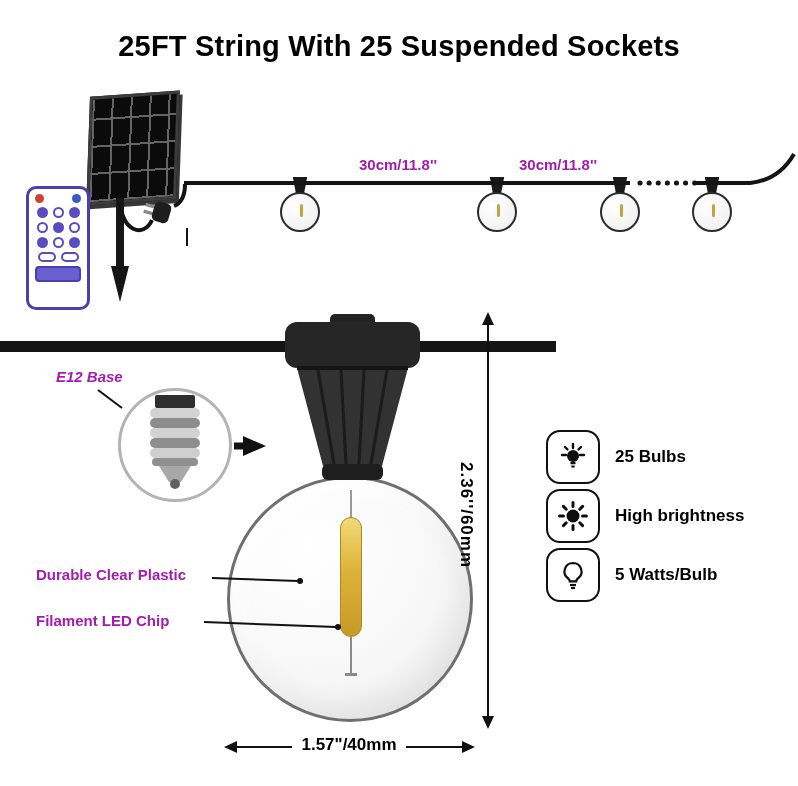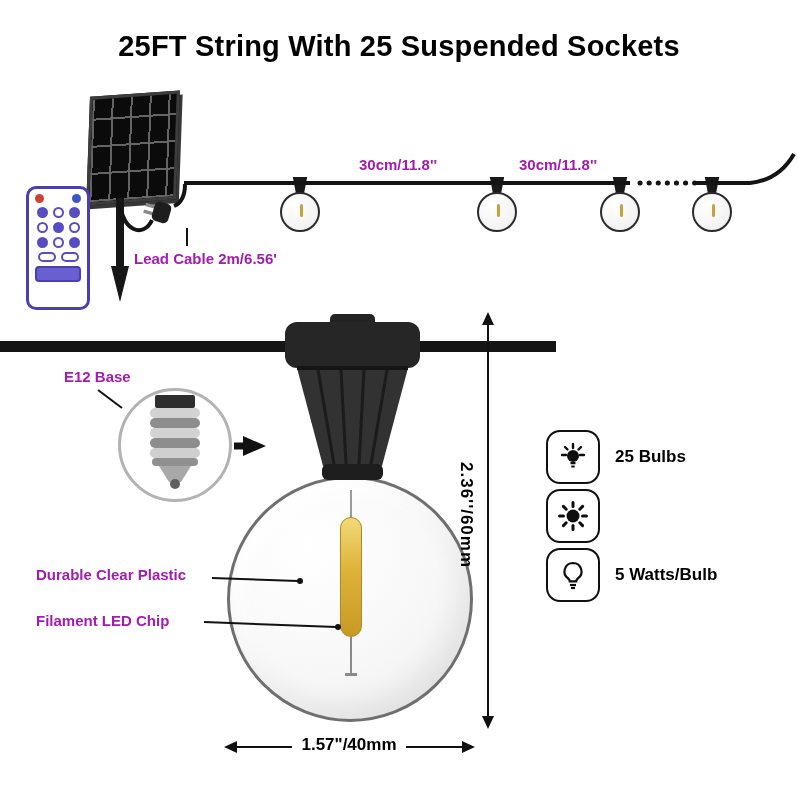--- a/index.html
+++ b/index.html
@@ -152,21 +152,20 @@
     </div>
 
   <div class="abs s-socket" style="left:703px; top:177px;"></div>
   <div class="abs s-bulb" style="left:692px; top:192px;">
       <span class="s-fil"></span>
     </div>
 
   <div class="abs lbl" style="left:398px; top:156px; transform:translateX(-50%);">30cm/11.8''</div>
   <div class="abs lbl" style="left:558px; top:156px; transform:translateX(-50%);">30cm/11.8''</div>
 
-  <div class="abs lbl" style="left:134px; top:250px;">Lead Cable 2m/6.56'</div>
 
   <div class="abs big-wire"></div>
 
   <svg class="abs noptr" style="left:280px; top:314px; z-index:3;" width="145" height="176" viewBox="0 0 145 176">
     <rect x="50" y="0" width="45" height="16" rx="5" fill="#232323"></rect>
     <rect x="5" y="8" width="135" height="46" rx="12" fill="#262626"></rect>
     <path d="M17 54 L128 54 L102 152 L43 152 Z" fill="#323232"></path>
     <g stroke="#1b1b1b" stroke-width="3" fill="none">
       <path d="M38 56 L54 150"></path>
       <path d="M61 56 L66 150"></path>
@@ -200,21 +199,21 @@
   <svg class="abs noptr" style="left:0; top:0; z-index:6;" width="798" height="786" viewBox="0 0 798 786">
     <path d="M98 390 L122 408" stroke="#111" stroke-width="2"></path>
     <path d="M212 578 L298 581" stroke="#111" stroke-width="2"></path>
     <circle cx="300" cy="581" r="3" fill="#111"></circle>
     <path d="M204 622 L336 627" stroke="#111" stroke-width="2"></path>
     <circle cx="338" cy="627" r="3" fill="#111"></circle>
     <path d="M234 446 h10" stroke="#111" stroke-width="7"></path>
     <path d="M243 436 L266 446 L243 456 Z" fill="#111"></path>
   </svg>
 
-  <div class="abs lbl" style="left:64px; top:368px;">E12 Base</div>
+  <div class="abs lbl" style="left:56px; top:368px;font-style:italic;">E12 Base</div>
   <div class="abs lbl" style="left:36px; top:566px;text-align:center;">Durable Clear Plastic</div>
   <div class="abs lbl" style="left:36px; top:612px;">Filament LED Chip</div>
 
   <div class="abs v-line"></div>
   <div class="abs v-arr-up"></div>
   <div class="abs v-arr-dn"></div>
   <div class="abs v-label">2.36''/60mm</div>
 
   <div class="abs h-line"></div>
   <div class="abs h-arr-l"></div>
@@ -251,20 +250,21 @@
             <line x1="16" y1="25.5" x2="16" y2="29.5"></line>
             <line x1="2.5" y1="16" x2="6.5" y2="16"></line>
             <line x1="25.5" y1="16" x2="29.5" y2="16"></line>
             <line x1="6.4" y1="6.4" x2="9.2" y2="9.2"></line>
             <line x1="22.8" y1="22.8" x2="25.6" y2="25.6"></line>
             <line x1="6.4" y1="25.6" x2="9.2" y2="22.8"></line>
             <line x1="22.8" y1="9.2" x2="25.6" y2="6.4"></line>
           </g>
         </svg>
       </div>
+      <div class="feat-label">High brightness</div>
     </div>
 
     <div class="feat">
       <div class="feat-box">
         <svg viewBox="0 0 32 32" width="32" height="32" fill="none" stroke="#0e0e0e" stroke-width="2.2">
           <path d="M16 4 a8.5 8.5 0 0 1 4.8 15.5 c-1.1 .8 -1.6 1.7 -1.6 2.9 h-6.4 c0 -1.2 -.5 -2.1 -1.6 -2.9 A8.5 8.5 0 0 1 16 4 z"></path>
           <line x1="13" y1="26" x2="19" y2="26"></line>
           <line x1="14" y1="29" x2="18" y2="29"></line>
         </svg>
       </div>

